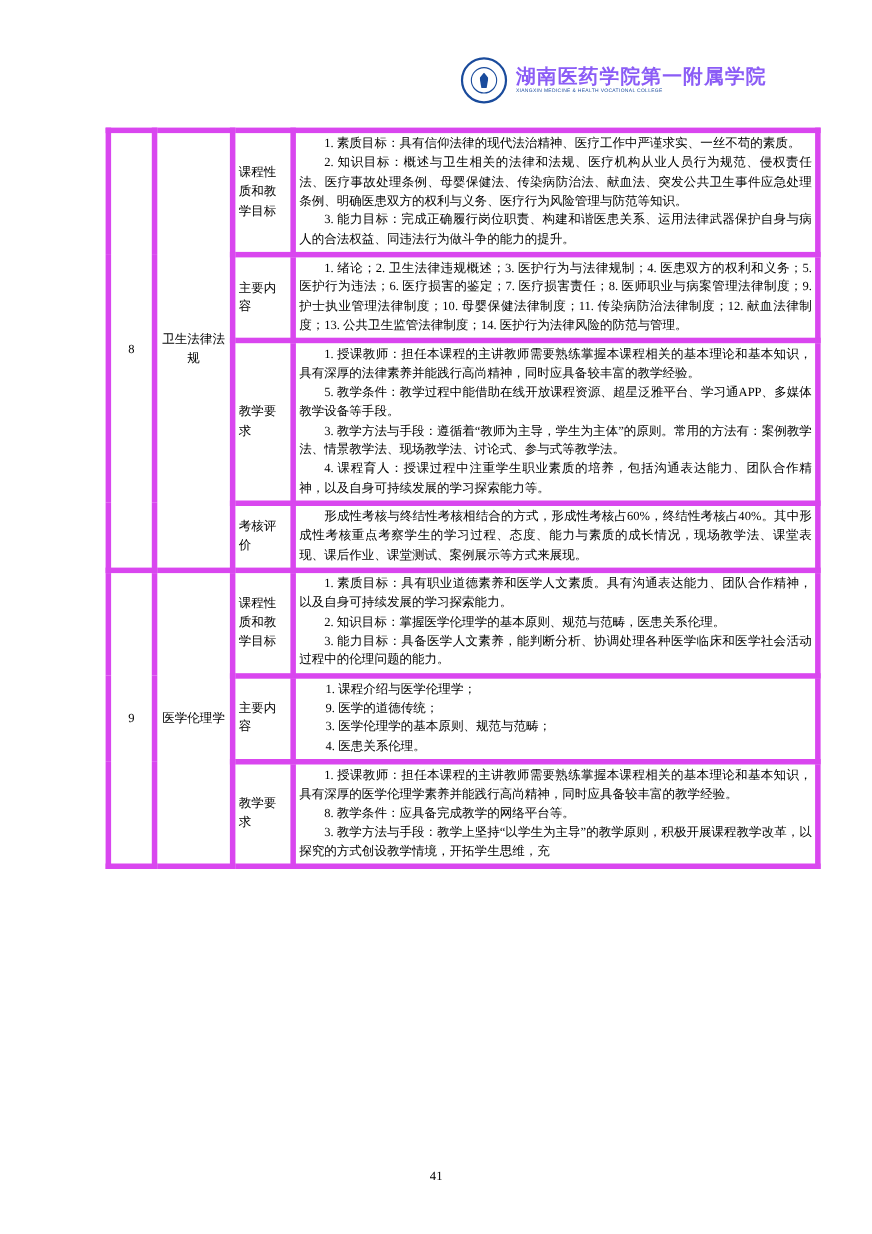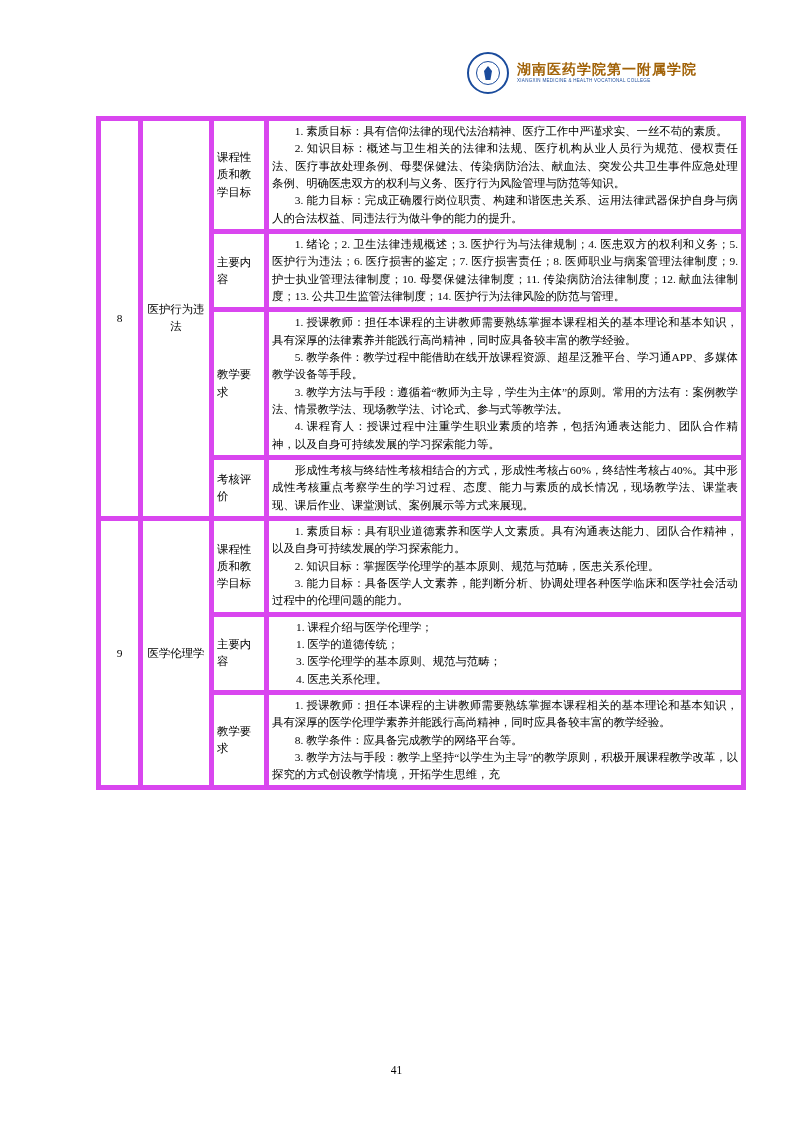--- a/index.html
+++ b/index.html
@@ -62,23 +62,23 @@
     clip-path: polygon(50% 0, 100% 35%, 80% 100%, 20% 100%, 0 35%);
   }
   .logo-text {
     display: flex;
     flex-direction: column;
     justify-content: center;
     line-height: 1.1;
   }
   .logo-cn {
     font-family: "Liberation Serif", "DejaVu Serif", serif;
-    font-size: 14px;
+    font-size: 18px;
     font-weight: bold;
-    color: #a16207;
+    color: #8b5cf6;
     letter-spacing: 1px;
     white-space: nowrap;
   }
   .logo-en {
     font-family: "Liberation Sans", sans-serif;
     font-size: 4.5px;
     color: #1a4b9c;
     letter-spacing: 0.3px;
     white-space: nowrap;
     margin-top: 1px;
@@ -157,21 +157,21 @@
       <div class="logo-en">XIANGXIN MEDICINE &amp; HEALTH VOCATIONAL COLLEGE</div>
     </div>
   </div>
 
   <div class="tbl-wrap">
     <table class="course-table">
       <tbody>
 
         <tr>
           <td class="col-idx" rowspan="4">8</td>
-          <td class="col-name" rowspan="4">医护行为违法</td>
+          <td class="col-name" rowspan="4">卫生法律法规</td>
           <td class="col-kind">
             <span class="kind-v">课程性质和教学目标</span>
           </td>
           <td class="col-body">
             <p class="body-p">1. 素质目标：具有信仰法律的现代法治精神、医疗工作中严谨求实、一丝不苟的素质。</p>
             <p class="body-p">2. 知识目标：概述与卫生相关的法律和法规、医疗机构从业人员行为规范、侵权责任法、医疗事故处理条例、母婴保健法、传染病防治法、献血法、突发公共卫生事件应急处理条例、明确医患双方的权利与义务、医疗行为风险管理与防范等知识。</p>
             <p class="body-p">3. 能力目标：完成正确履行岗位职责、构建和谐医患关系、运用法律武器保护自身与病人的合法权益、同违法行为做斗争的能力的提升。</p>
           </td>
         </tr>
         <tr>
@@ -213,21 +213,21 @@
             <p class="body-p">2. 知识目标：掌握医学伦理学的基本原则、规范与范畴，医患关系伦理。</p>
             <p class="body-p">3. 能力目标：具备医学人文素养，能判断分析、协调处理各种医学临床和医学社会活动过程中的伦理问题的能力。</p>
           </td>
         </tr>
         <tr>
           <td class="col-kind">
             <span class="kind-v">主要内容</span>
           </td>
           <td class="col-body">
             <p class="body-p flush">1. 课程介绍与医学伦理学；</p>
-            <p class="body-p flush">1. 医学的道德传统；</p>
+            <p class="body-p flush">9. 医学的道德传统；</p>
             <p class="body-p flush">3. 医学伦理学的基本原则、规范与范畴；</p>
             <p class="body-p flush">4. 医患关系伦理。</p>
           </td>
         </tr>
         <tr>
           <td class="col-kind">
             <span class="kind-v">教学要求</span>
           </td>
           <td class="col-body">
             <p class="body-p">1. 授课教师：担任本课程的主讲教师需要熟练掌握本课程相关的基本理论和基本知识，具有深厚的医学伦理学素养并能践行高尚精神，同时应具备较丰富的教学经验。</p>

